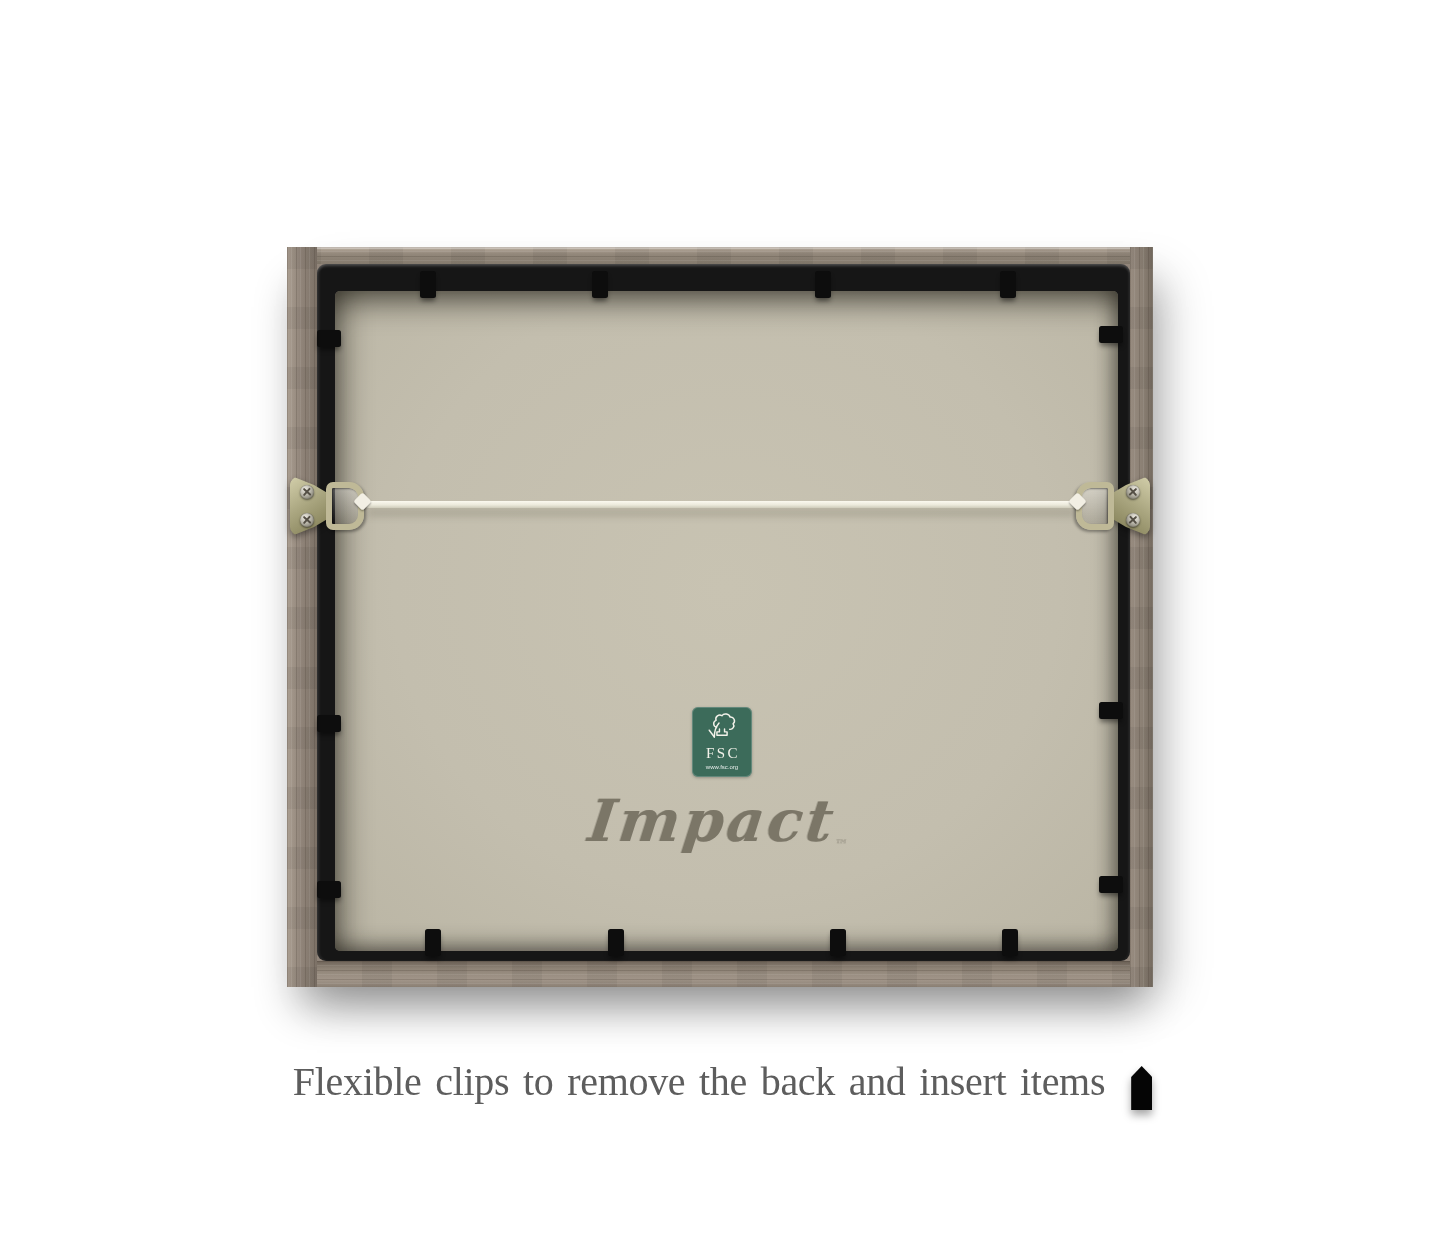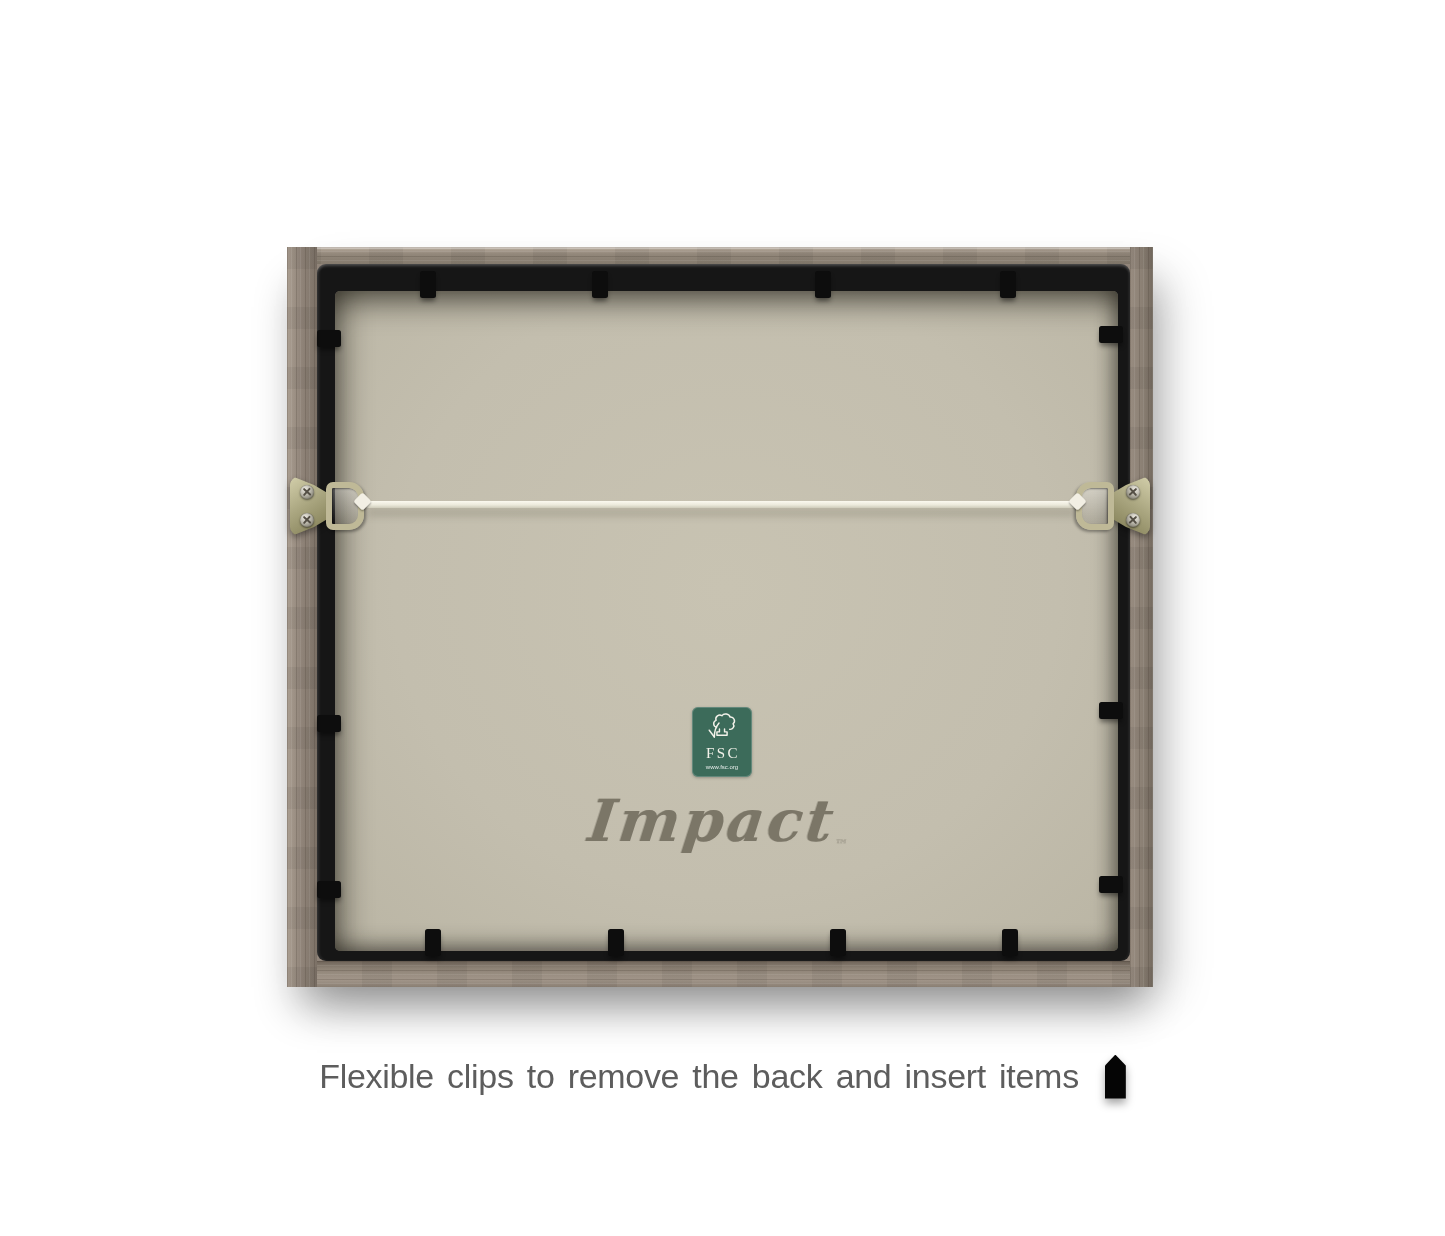--- a/index.html
+++ b/index.html
@@ -97,21 +97,21 @@
   
   .brand{position:absolute;left:0;right:0;top:545px;text-align:center;z-index:2;
          font-family:"DejaVu Serif",serif;font-style:italic;font-weight:700;font-size:58px;
          color:#7b7667;transform:skewX(-7deg);letter-spacing:3px;line-height:1;
          text-shadow:1px 1px 0 rgba(195,190,174,0.35), -1px 0 0 rgba(80,76,64,0.25);}
   .brand .tm{font-size:13px;font-weight:400;letter-spacing:0;color:#a5a092;vertical-align:-8px;margin-left:2px;}
 
   
   .caption-row{position:absolute;left:0;top:1044px;width:100%;display:flex;justify-content:center;
          align-items:flex-end;gap:26px;z-index:1;}
-  .caption-text{font-family:Liberation Sans, sans-serif;font-size:34px;color:#5d5d5d;
+  .caption-text{font-family:Liberation Serif, serif;font-size:40px;color:#5d5d5d;
          letter-spacing:-0.3px;word-spacing:4px;line-height:1.9;}
   .clip-icon-wrap{filter:drop-shadow(0 5px 4px rgba(0,0,0,0.35));margin-bottom:10px;}
   .clip-icon{width:21px;height:44px;background:#050505;
          clip-path:polygon(50% 0, 100% 25%, 100% 100%, 0 100%, 0 25%);}
 </style>
 </head>
 <body>
 
 <div class="scene">
 

